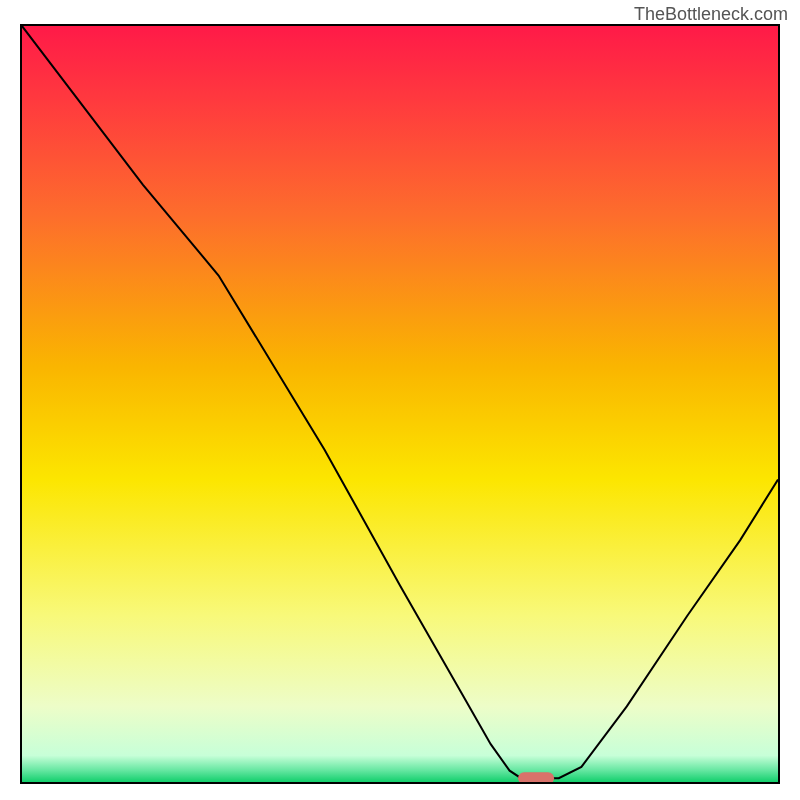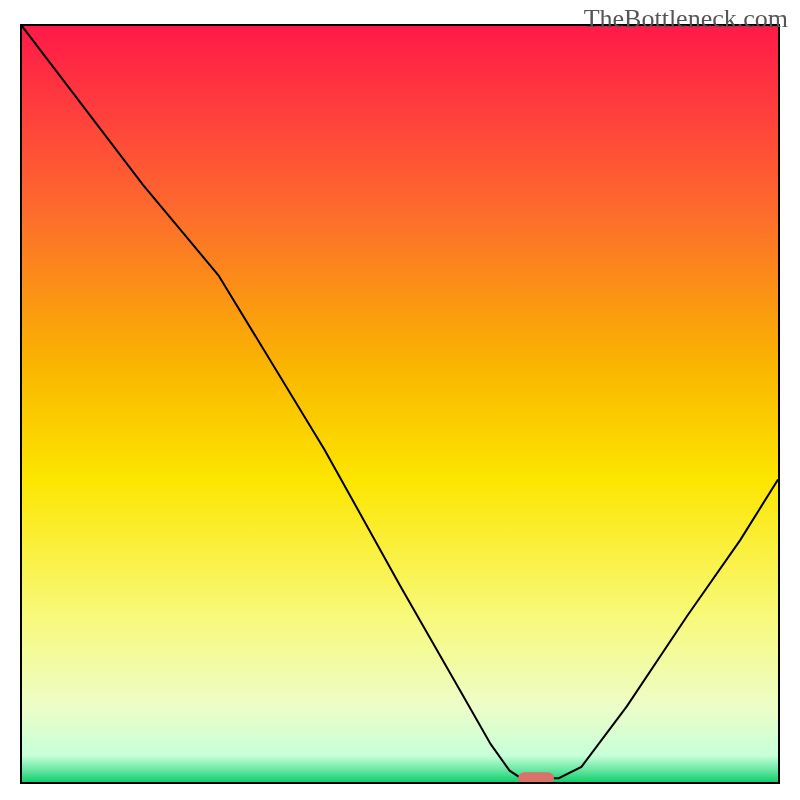--- a/index.html
+++ b/index.html
@@ -7,22 +7,22 @@
   padding: 0;
   width: 800px;
   height: 800px;
   background: #fff;
   position: relative;
 }
 .watermark {
   position: absolute;
   top: 4px;
   right: 12px;
-  font-family: Liberation Serif, serif;
-  font-size: 26px;
+  font-family: Liberation Sans, sans-serif;
+  font-size: 18px;
   color: #555;
   z-index: 10;
 }
 .border {
   position: absolute;
   left: 20px;
   top: 24px;
   width: 760px;
   height: 760px;
   border: 2px solid #000;

